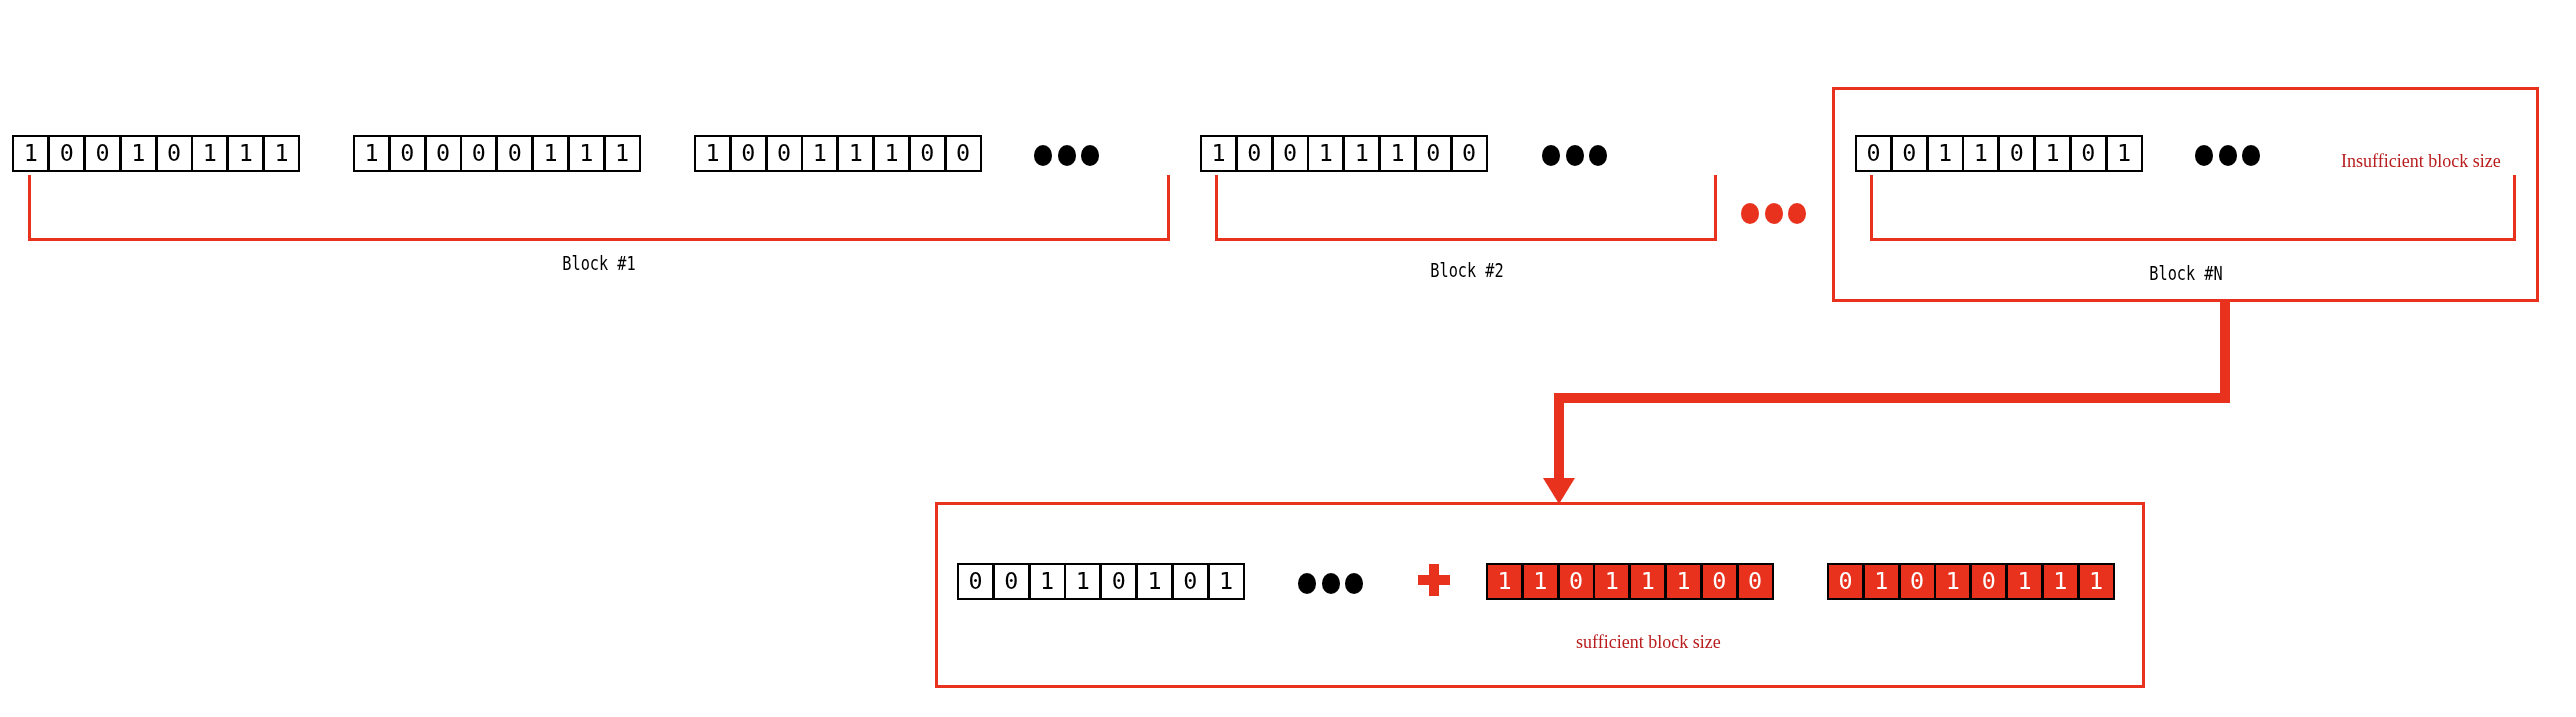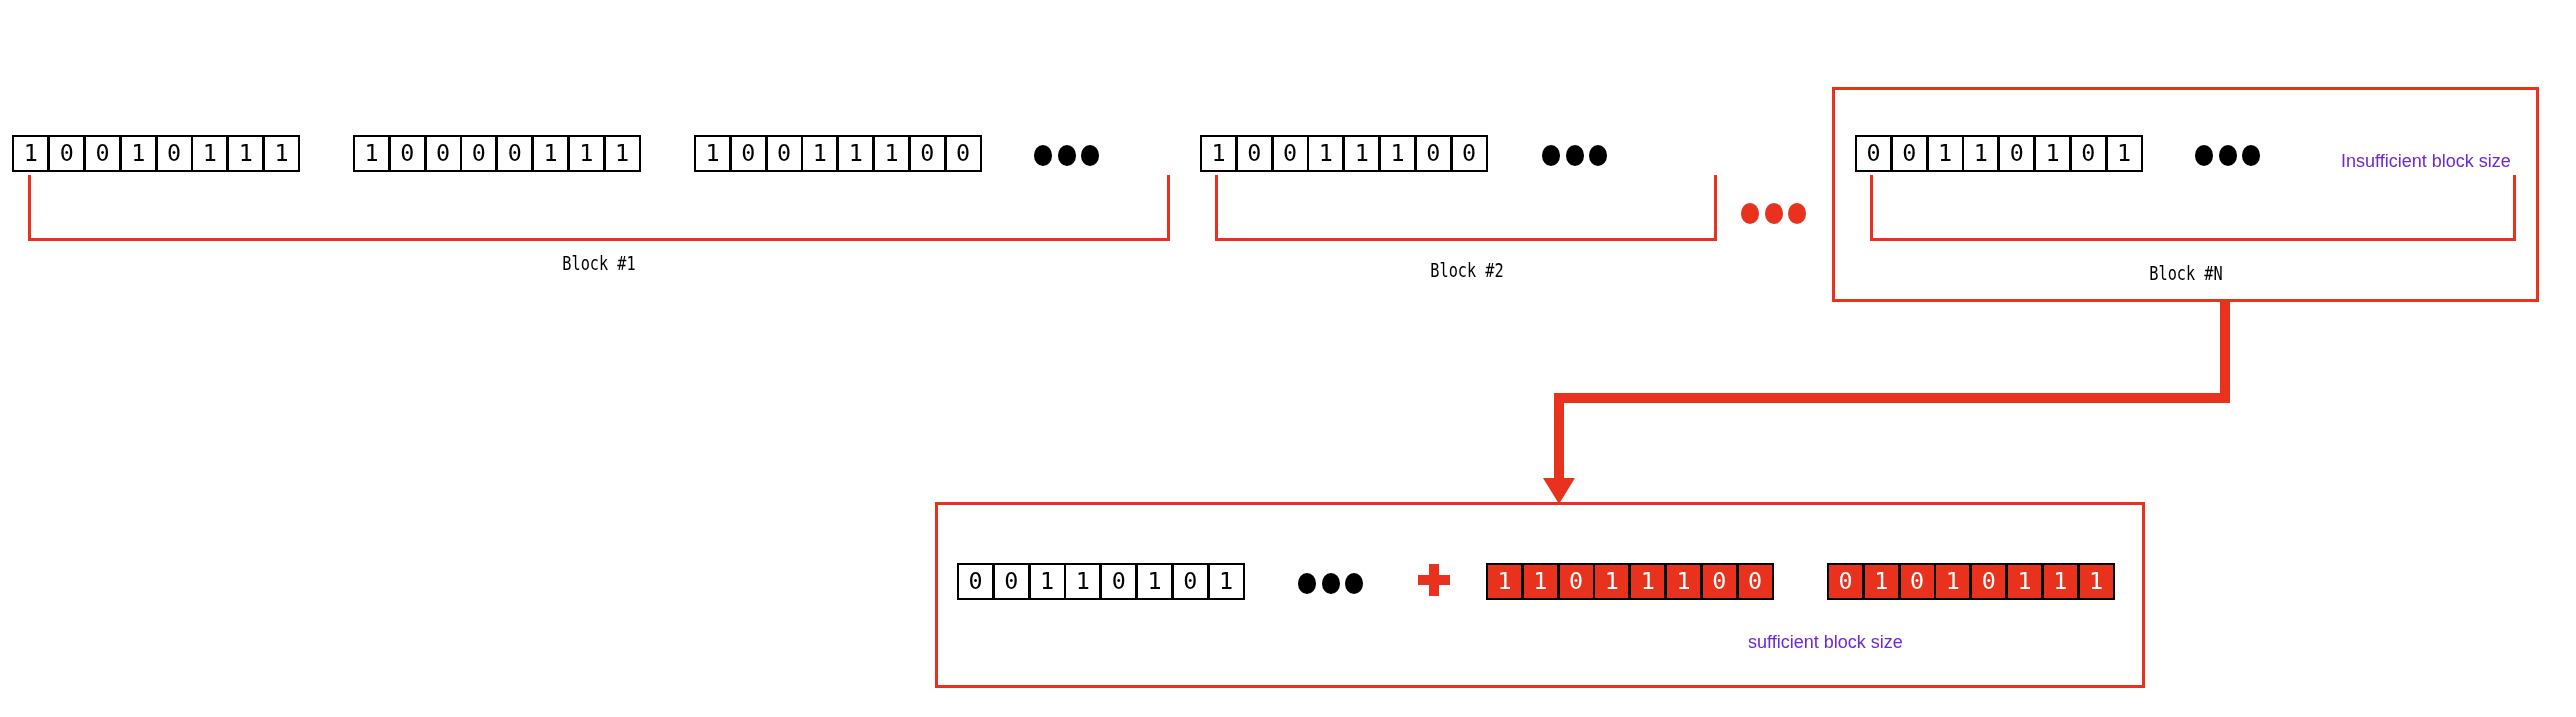--- a/index.html
+++ b/index.html
@@ -81,23 +81,23 @@
     position: absolute;
     font-family: "DejaVu Sans Mono", monospace;
     font-size: 18.6px;
     color: #000000;
     white-space: nowrap;
     text-align: center;
     transform: scaleX(0.82);
   }
   .note-label {
     position: absolute;
-    font-family: Liberation Sans, sans-serif;
+    font-family: Liberation Serif, serif;
     font-size: 18px;
-    color: #6d28d9;
+    color: #b91c1c;
     white-space: nowrap;
   }
 
   
   .plus {
     position: absolute;
     width: 32px;
     height: 32px;
   }
   .plus .bar-h {
@@ -265,16 +265,16 @@
       <span class="bitcell">0</span>
       <span class="bitcell">1</span>
       <span class="bitcell">0</span>
       <span class="bitcell">1</span>
       <span class="bitcell">0</span>
       <span class="bitcell">1</span>
       <span class="bitcell">1</span>
       <span class="bitcell">1</span>
     </div>
 
-  <div class="note-label" style="left:1748px; top:632px;">sufficient block size</div>
+  <div class="note-label" style="left:1576px; top:632px;">sufficient block size</div>
 
 </div>
 
 
 </body></html>

